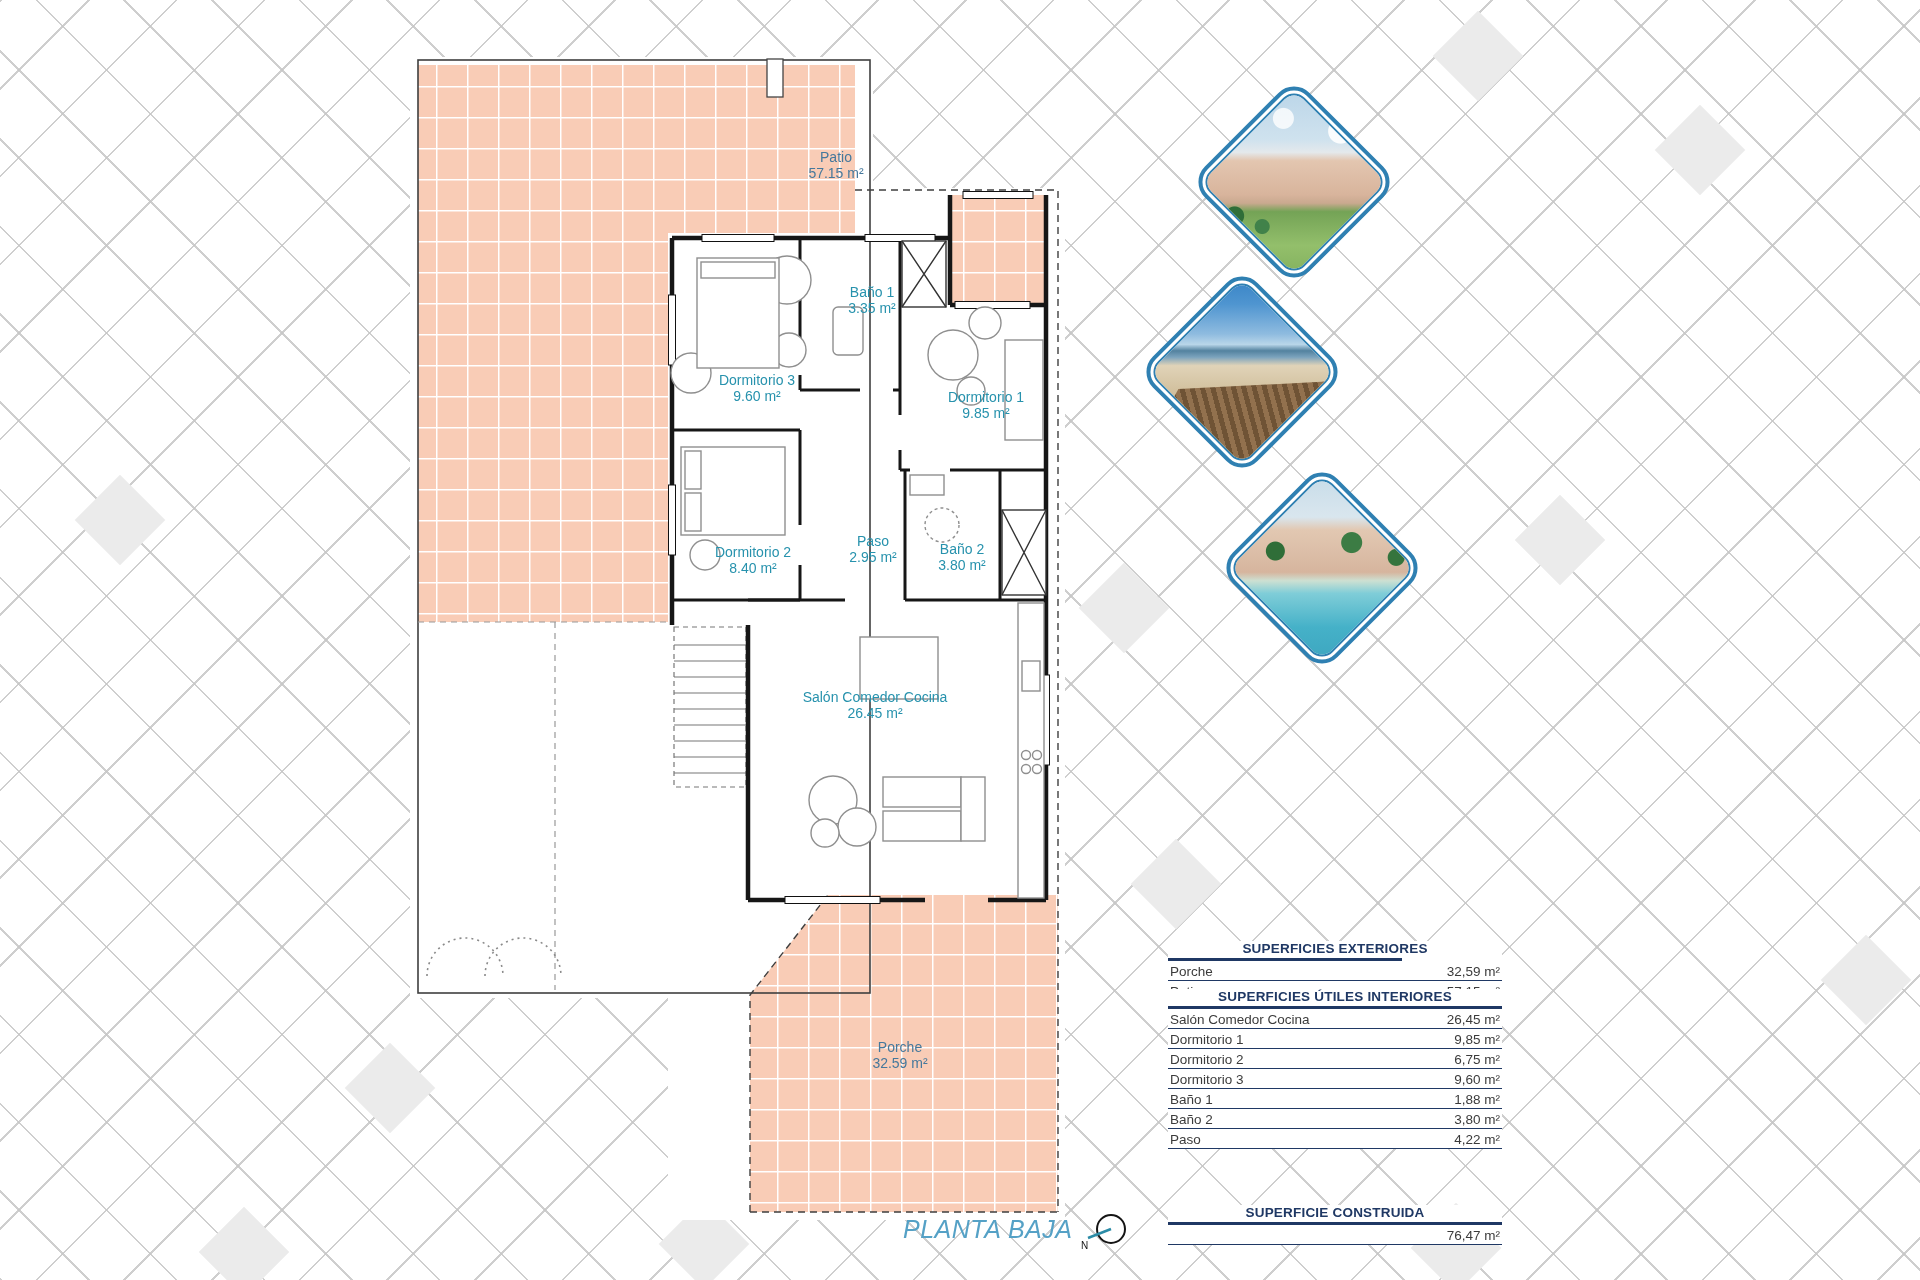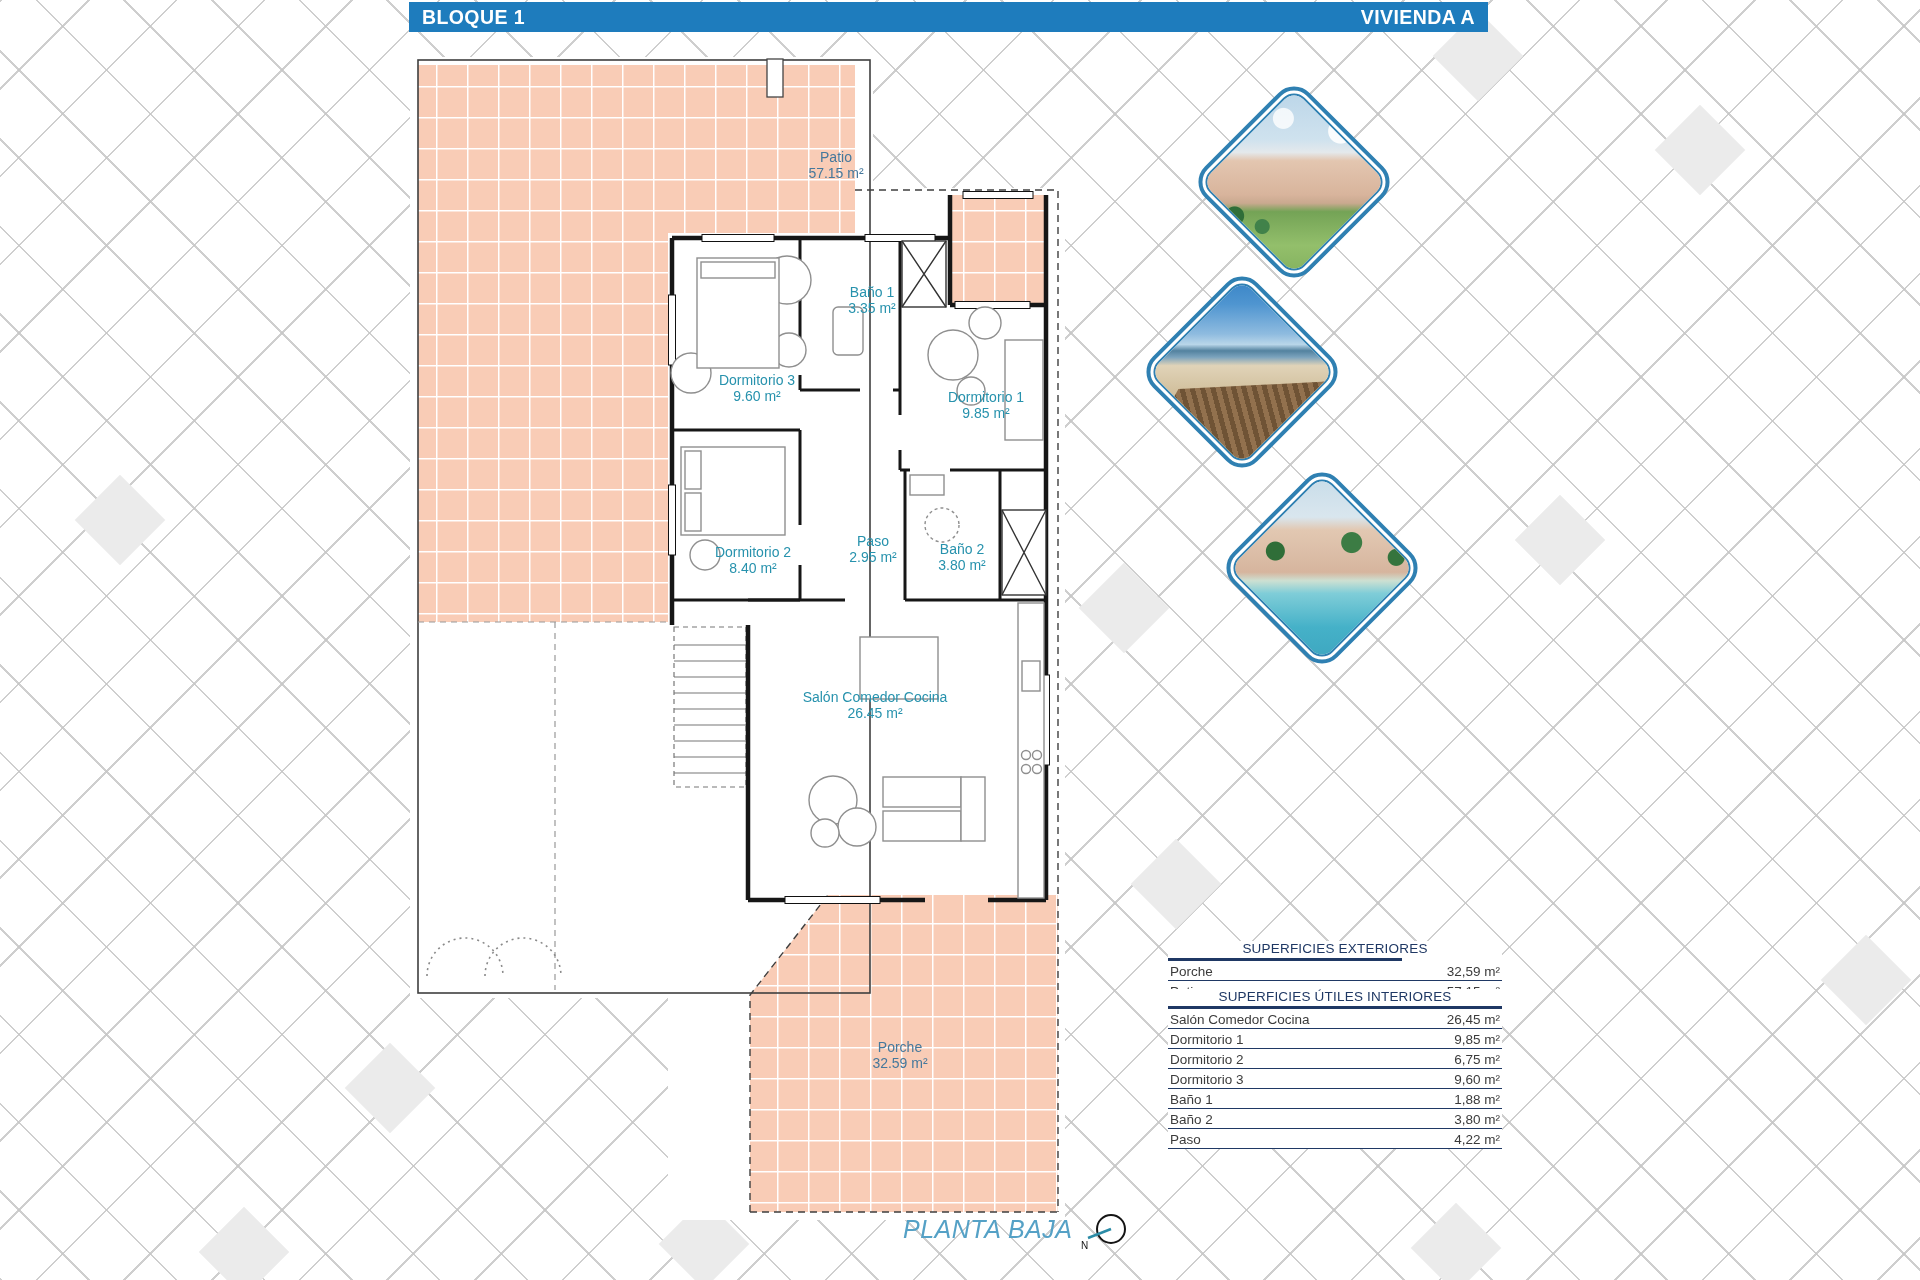--- a/index.html
+++ b/index.html
@@ -40,21 +40,21 @@
   .photo2::after{content:"";position:absolute;inset:0;
     background:repeating-linear-gradient(75deg,#92714e 0 5px,#6f5335 5px 10px);
     clip-path:polygon(0 95%, 20% 58%, 100% 54%, 100% 100%, 0 100%);}
   .photo3{background:
     radial-gradient(circle at 28% 42%, #2f6e38 0 9px, rgba(0,0,0,0) 10px),
     radial-gradient(circle at 64% 38%, #3c7c44 0 10px, rgba(0,0,0,0) 11px),
     radial-gradient(circle at 85% 45%, #35743d 0 8px, rgba(0,0,0,0) 9px),
     linear-gradient(180deg,#c2d9e7 0%,#d9e6ee 26%,#e2c8b2 32%,#d6b59e 52%,#cde0d2 56%,#7fcdd8 62%,#45b1c8 78%,#3aa2bc 100%);}
   
   .stable{position:absolute;left:1168px;width:334px;background:#ffffff;z-index:4;}
-  .t-title{font-weight:normal;color:#1f3864;font-size:13.5px;text-align:center;padding-bottom:2px;letter-spacing:.2px;}
+  .t-title{font-weight:bold;color:#1f3864;font-size:13.5px;text-align:center;padding-bottom:2px;letter-spacing:.2px;}
   .t-rule{height:2.6px;background:#1f3864;}
   .t1 .t-rule{width:70%;}
   .t-row{display:flex;justify-content:space-between;align-items:flex-end;border-bottom:1.4px solid #1f3864;
     font-size:13.5px;color:#3b3b3b;padding:3px 2px 1px 2px;line-height:1.12;}
   
   .caption{position:absolute;left:903px;top:1215px;font-size:25px;color:#55a1c6;letter-spacing:.5px;z-index:4;font-style:italic;}
   .compass{position:absolute;left:1080px;top:1208px;z-index:4;}
 </style>
 </head>
 <body>
@@ -66,24 +66,20 @@
   <div class="cell" style="left:1092px;top:576px"></div>
   <div class="cell" style="left:1528px;top:508px"></div>
   <div class="cell" style="left:1144px;top:852px"></div>
   <div class="cell" style="left:672px;top:1212px"></div>
   <div class="cell" style="left:358px;top:1056px"></div>
   <div class="cell" style="left:1424px;top:1216px"></div>
   <div class="cell" style="left:88px;top:488px"></div>
   <div class="cell" style="left:1834px;top:948px"></div>
   <div class="cell" style="left:212px;top:1220px"></div>
 
-  <div class="topbar">
-    <span>BLOQUE 1</span>
-    <span>VIVIENDA A</span>
-  </div>
 
   <svg class="plan" width="660" height="1165" viewBox="0 0 660 1165">
     <defs>
       <pattern id="tiles" width="31" height="31" patternUnits="userSpaceOnUse">
         <rect width="31" height="31" fill="#f9ccb6"></rect>
         <path d="M0 0 H31 M0 0 V31" stroke="#ffffff" stroke-width="3"></path>
       </pattern>
     </defs>
 
     <rect x="5" y="2" width="463" height="941" fill="#ffffff"></rect>
@@ -268,20 +264,28 @@
     <div class="t-row">
       <span>Baño 2</span>
       <span>3,80 m²</span>
     </div>
     <div class="t-row">
       <span>Paso</span>
       <span>4,22 m²</span>
     </div>
   </div>
 
+  <div class="stable t3" style="top:1205px">
+    <div class="t-title">SUPERFICIE CONSTRUIDA</div>
+    <div class="t-rule"></div>
+    <div class="t-row">
+      <span></span>
+      <span>76,47 m²</span>
+    </div>
+  </div>
 
   <div class="caption">PLANTA BAJA</div>
   <svg class="compass" width="52" height="46" viewBox="0 0 52 46">
     <circle cx="31" cy="21" r="14" fill="none" stroke="#151515" stroke-width="2"></circle>
     <line x1="31" y1="21" x2="8" y2="30" stroke="#2b8ba6" stroke-width="2.5"></line>
     <text x="1" y="41" font-size="10" fill="#151515" font-family="Liberation Sans, sans-serif">N</text>
   </svg>
 
 </div>
 

